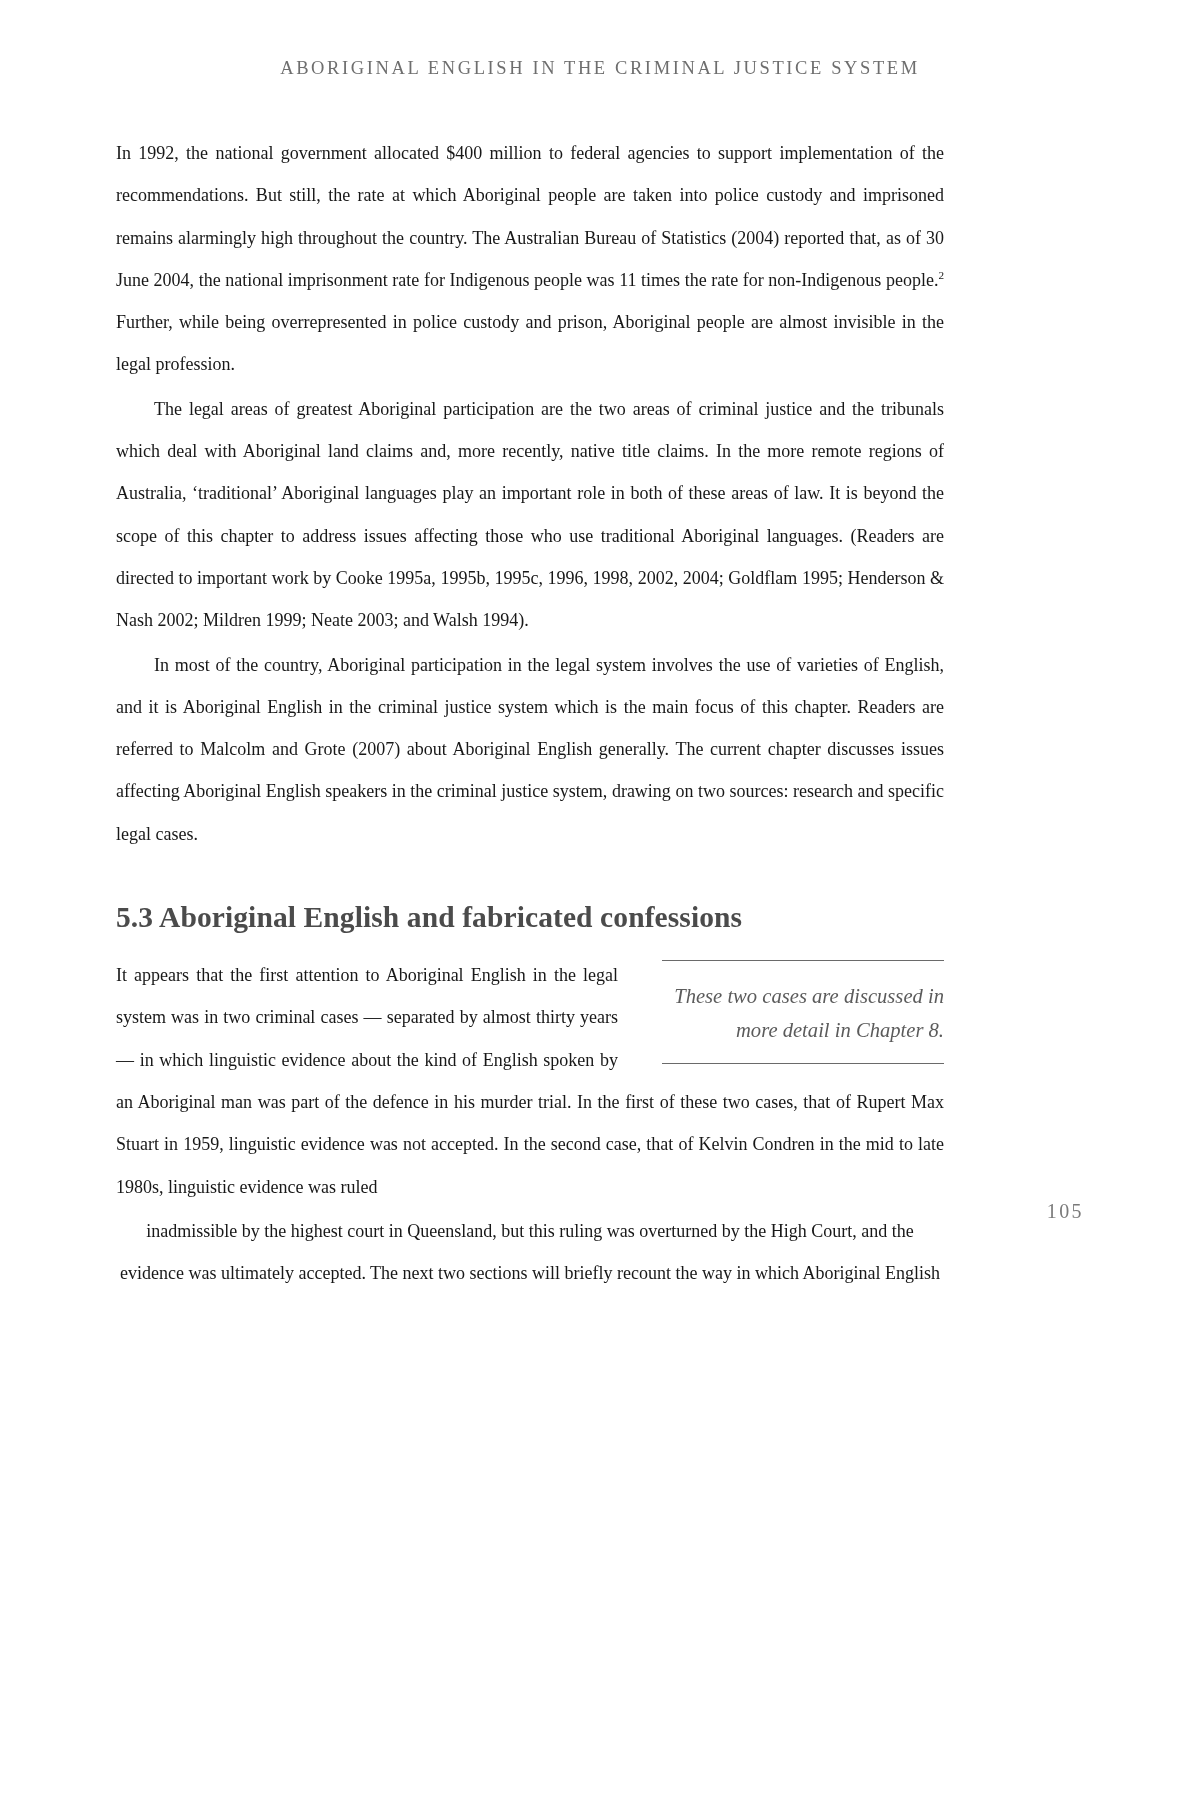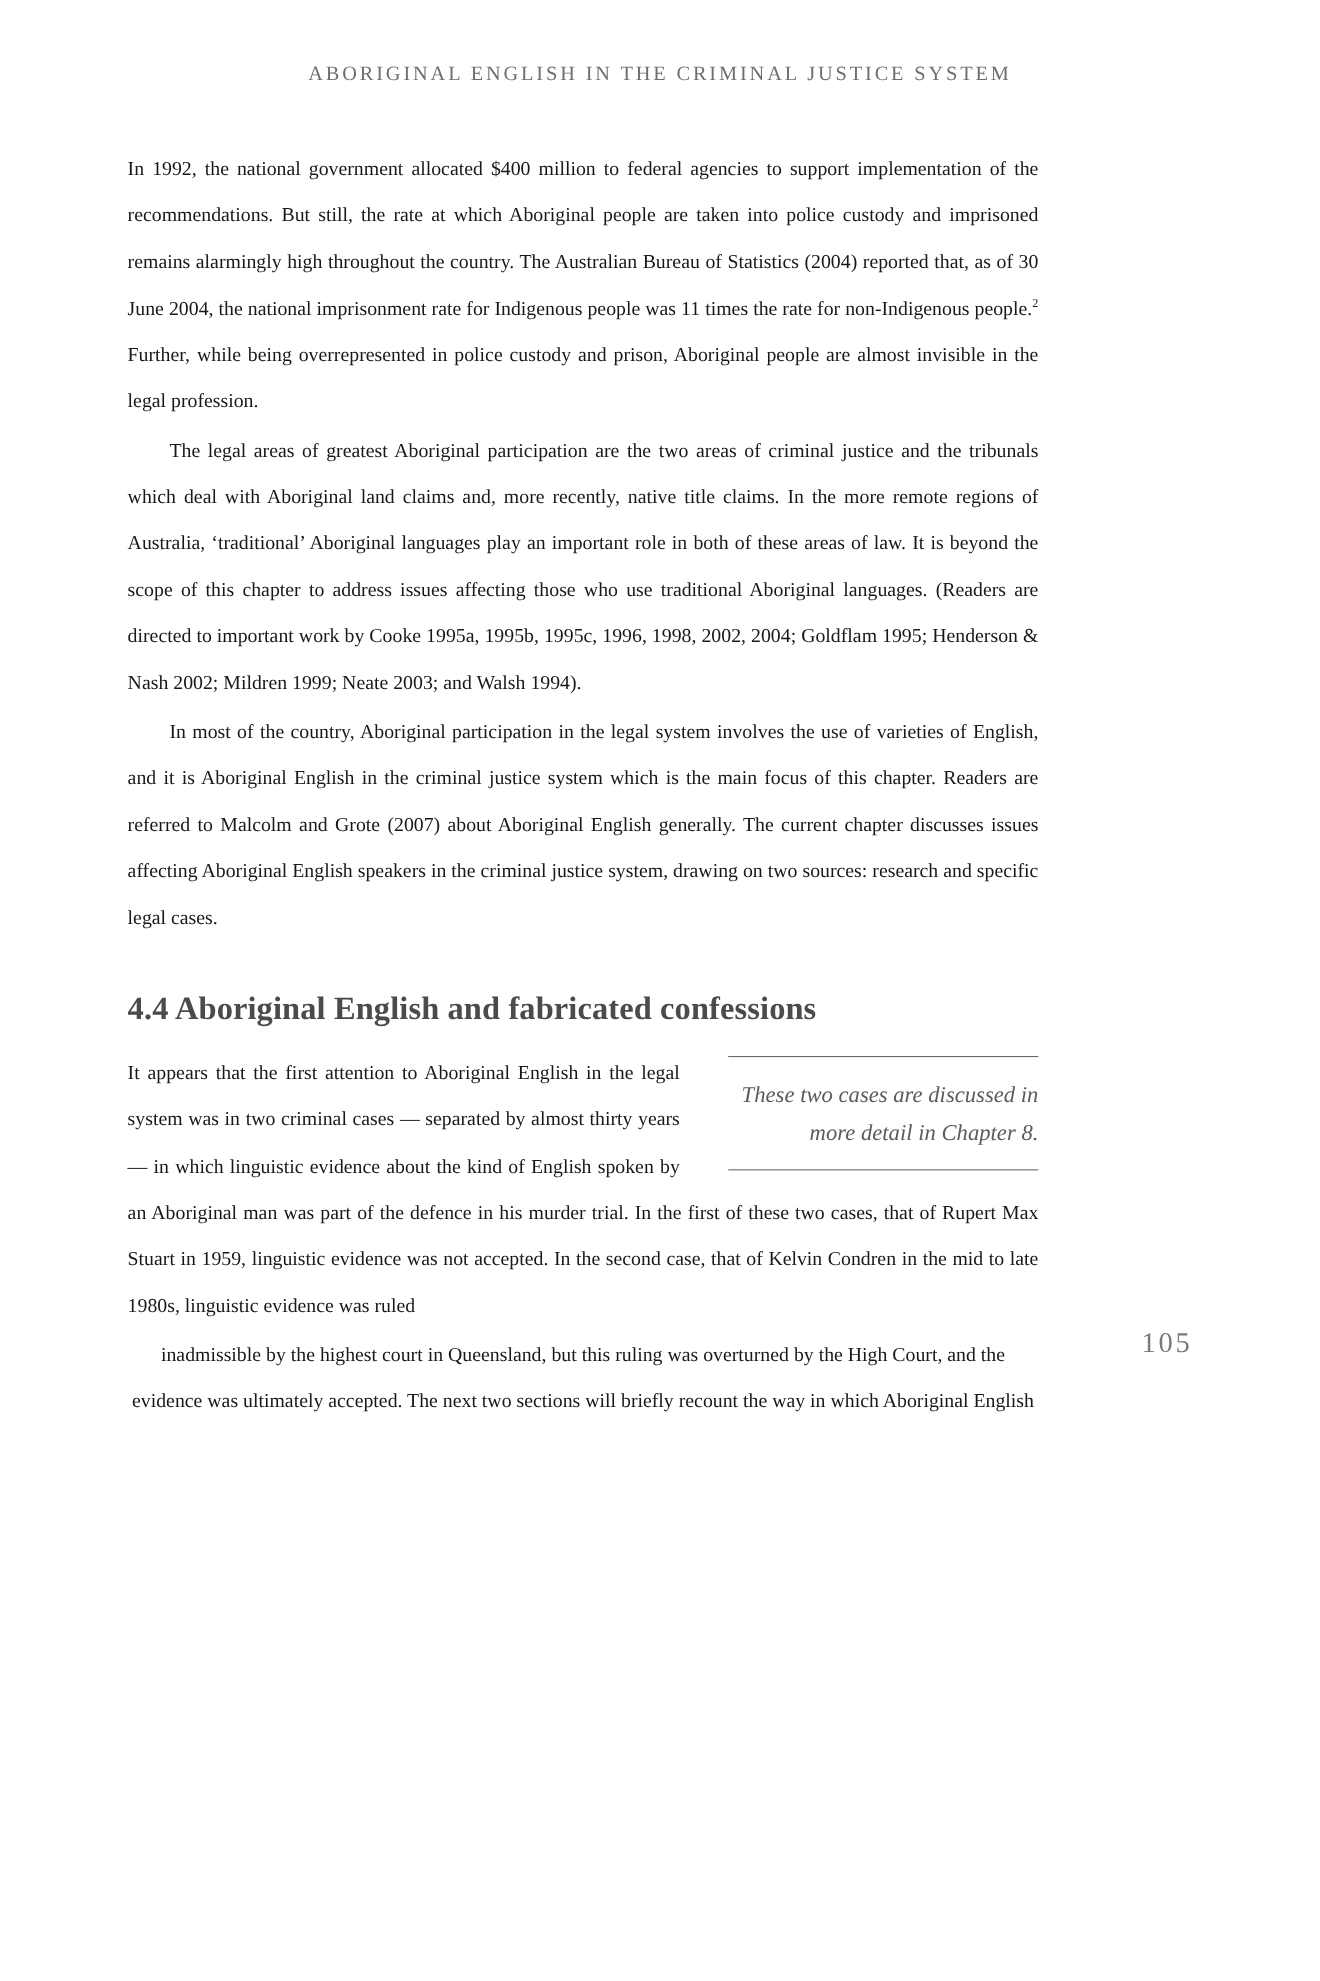--- a/index.html
+++ b/index.html
@@ -106,43 +106,43 @@
     text-align: justify;
   }
   p.body.wrapped.ragged {
     text-align: center;
   }
 
   
   .folio {
     position: absolute;
     right: 116px;
-    bottom: 63px;
-    font-size: 26px;
+    bottom: 76px;
+    font-size: 20px;
     letter-spacing: 2.4px;
     color: #7a7a7a;
     font-family: "Liberation Serif", "DejaVu Serif", serif;
   }
 </style>
 </head>
 <body>
 
 <div class="page">
 
   <div class="running-head">Aboriginal English in the Criminal Justice System</div>
 
   <div class="content">
 
     <p class="body"><span>In 1992, the national government allocated $400 million to federal agencies to support implementation of the recommendations. But still, the rate at which Aboriginal people are taken into police custody and imprisoned remains alarmingly high throughout the country. The Australian Bureau of Statistics (2004) reported that, as of 30 June 2004, the national imprisonment rate for Indigenous people was 11 times the rate for non-Indigenous people.</span><sup class="fn">2</sup><span> Further, while being overrepresented in police custody and prison, Aboriginal people are almost invisible in the legal profession.</span></p>
 
     <p class="body indent">The legal areas of greatest Aboriginal participation are the two areas of criminal justice and the tribunals which deal with Aboriginal land claims and, more recently, native title claims. In the more remote regions of Australia, ‘traditional’ Aboriginal languages play an important role in both of these areas of law. It is beyond the scope of this chapter to address issues affecting those who use traditional Aboriginal languages. (Readers are directed to important work by Cooke 1995a, 1995b, 1995c, 1996, 1998, 2002, 2004; Goldflam 1995; Henderson &amp; Nash 2002; Mildren 1999; Neate 2003; and Walsh 1994).</p>
 
     <p class="body indent">In most of the country, Aboriginal participation in the legal system involves the use of varieties of English, and it is Aboriginal English in the criminal justice system which is the main focus of this chapter. Readers are referred to Malcolm and Grote (2007) about Aboriginal English generally. The current chapter discusses issues affecting Aboriginal English speakers in the criminal justice system, drawing on two sources: research and specific legal cases.</p>
 
-    <h2 class="section-heading">4.4 Aboriginal English and fabricated confessions</h2>
+    <h2 class="section-heading">5.3 Aboriginal English and fabricated confessions</h2>
 
     <div class="wrap-region">
 
       <div class="margin-note">
         <div class="rule"></div>
         <div class="note-text">These two cases are discussed in more detail in Chapter 8.</div>
         <div class="rule"></div>
       </div>
 
       <p class="body wrapped">It appears that the first attention to Aboriginal English in the legal system was in two criminal cases — separated by almost thirty years — in which linguistic evidence about the kind of English spoken by an Aboriginal man was part of the defence in his murder trial. In the first of these two cases, that of Rupert Max Stuart in 1959, linguistic evidence was not accepted. In the second case, that of Kelvin Condren in the mid to late 1980s, linguistic evidence was ruled</p>

